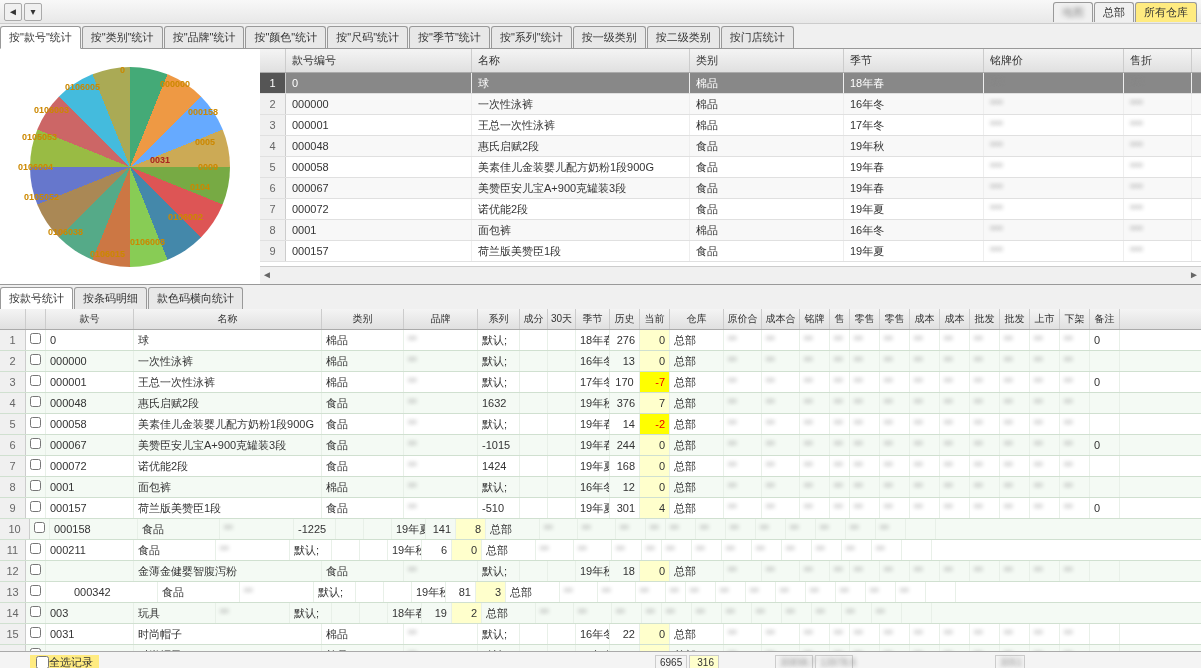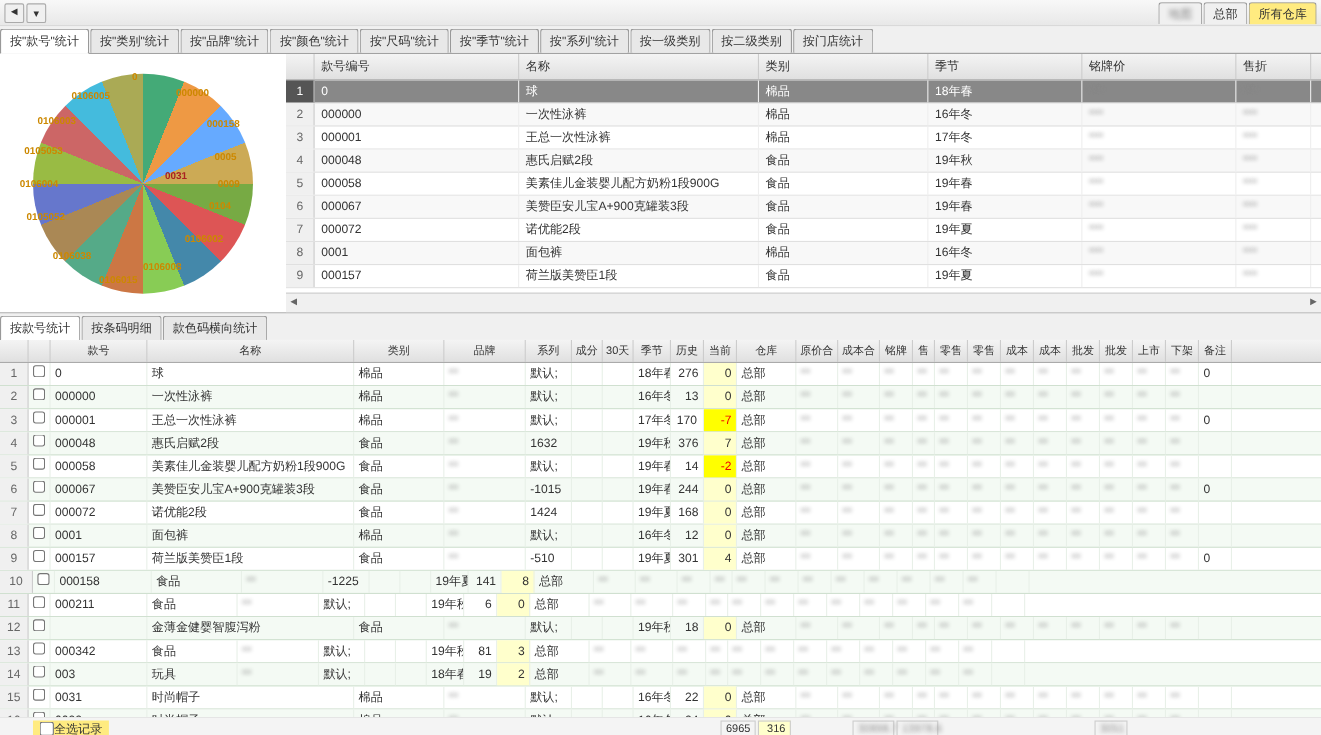--- a/index.html
+++ b/index.html
@@ -560,21 +560,21 @@
           <div class="lgc blur" style="width: 30px;">**</div>
           <div class="lgc blur" style="width: 30px;">**</div>
           <div class="lgc blur" style="width: 30px;">**</div>
           <div class="lgc blur" style="width: 30px;">**</div>
           <div class="lgc blur" style="width: 30px;">**</div>
           <div class="lgc" style="width: 30px;"></div>
         </div>
         <div class="lgr">
           <div class="lgc lrownum" style="width: 26px;">13</div>
           <div class="lgc chk" style="width: 20px;"><input type="checkbox" style=""></div>
-          <div class="lgc" style="width: 88px;">000342</div>
+          <div class="lgc" style="width: 88px; margin-left: 24px;">000342</div>
           <div class="lgc" style="width: 82px;">食品</div>
           <div class="lgc blur" style="width: 74px;">**</div>
           <div class="lgc" style="width: 42px;">默认;</div>
           <div class="lgc" style="width: 28px;"></div>
           <div class="lgc" style="width: 28px;"></div>
           <div class="lgc" style="width: 34px;">19年秋</div>
           <div class="lgc" style="width: 30px; text-align: right;">81</div>
           <div class="lgc" style="width: 30px; text-align: right; background: rgb(255, 255, 204);">3</div>
           <div class="lgc" style="width: 54px;">总部</div>
           <div class="lgc blur" style="width: 38px;">**</div>

